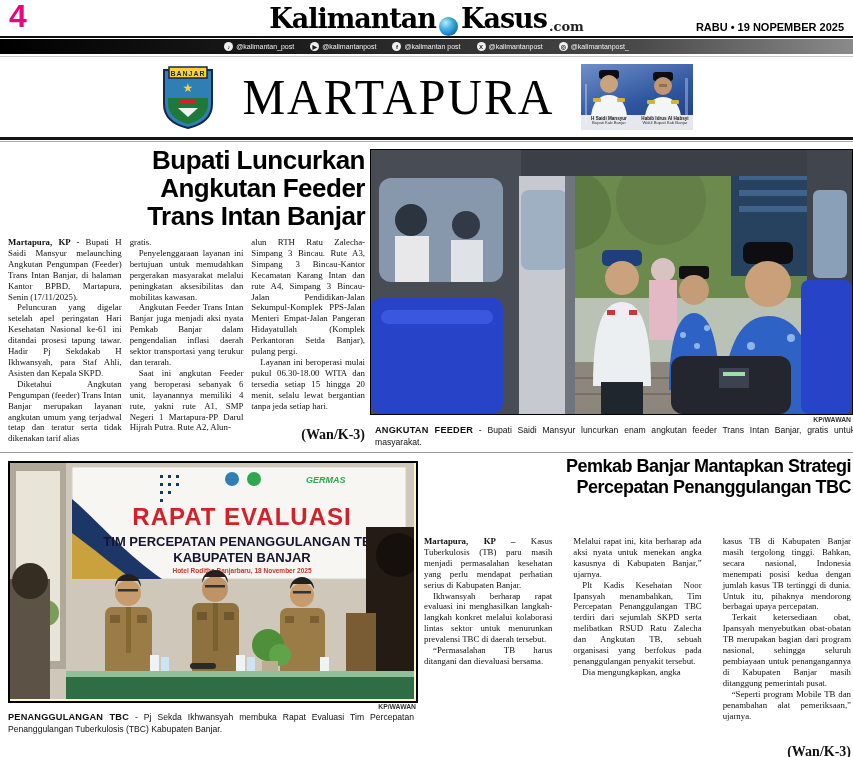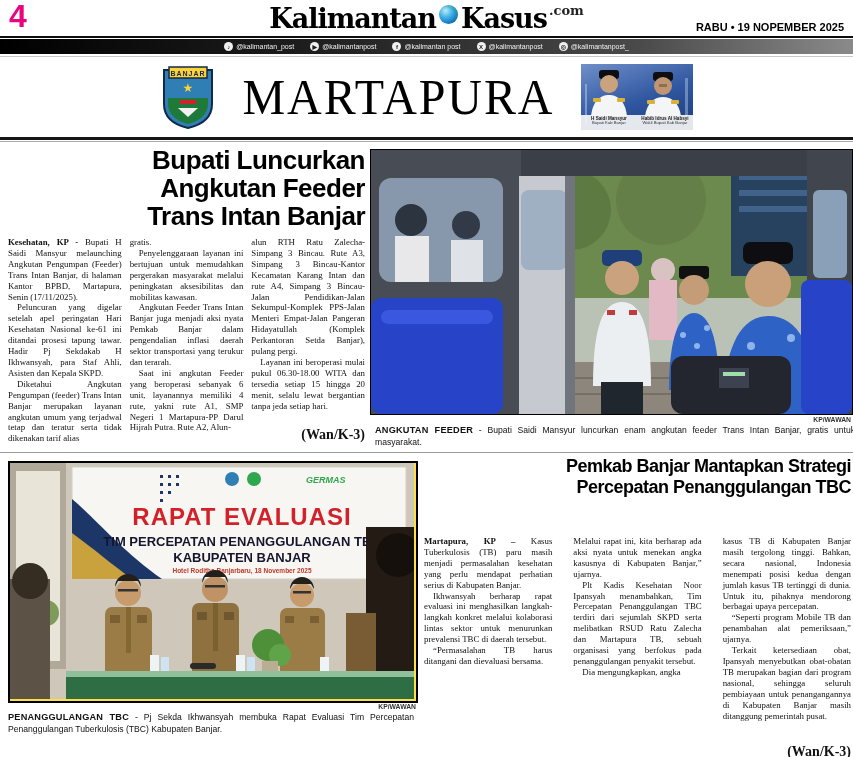--- a/index.html
+++ b/index.html
@@ -4,21 +4,21 @@
 <style>
   html,body{margin:0;padding:0;}
   body{background:#e8e8e8;}
   #paper{position:relative;width:853px;height:757px;background:#ffffff;overflow:hidden;
          font-family:"Liberation Serif",serif;color:#111;}
 
   
   .page-num{position:absolute;left:9px;top:-2px;font-family:"Liberation Sans",sans-serif;
             font-weight:bold;font-size:32px;color:#e6067f;}
   .logo-wrap{position:absolute;top:3px;left:0;right:0;display:flex;justify-content:center;
-             align-items:flex-start;gap:2px;font-family:"DejaVu Serif",serif;font-weight:bold;}
+             align-items:flex-end;gap:2px;font-family:"DejaVu Serif",serif;font-weight:bold;}
   .logo-main{font-size:27px;letter-spacing:-1px;color:#000;}
   .logo-globe{display:inline-block;width:19px;height:19px;border-radius:50%;
               background:radial-gradient(circle at 35% 30%, #bfe9f7 0%, #45b6e8 35%, #1577c2 70%, #0a4f93 100%);
               box-shadow:inset -3px 2px 0 0 #2f9e4f33;position:relative;top:2px;margin:0 1px;}
   .logo-com{font-size:13px;color:#222;}
   .edition{position:absolute;right:9px;top:21px;font-family:"Liberation Sans",sans-serif;
            font-weight:bold;font-size:11px;color:#000;}
   .rule-black{position:absolute;left:0;right:0;top:36px;height:2px;background:#0d0d0d;}
   .social-bar{position:absolute;left:0;right:0;top:39px;height:15px;
               background:linear-gradient(90deg,#000 0%,#1d1d1d 35%,#4a4a4a 75%,#8a8a8a 100%);
@@ -65,21 +65,21 @@
   .a1-headline{left:8px;top:146px;width:357px;position:absolute;font-size:26px;line-height:1.08;}
   .a1-body{position:absolute;left:8px;top:237px;width:357px;height:216px;gap:8px;}
   .a1-photo{position:absolute;left:370px;top:149px;width:481px;height:264px;border:1px solid #000;
             background:#9aa89a;overflow:hidden;}
   .a1-credit{left:370px;top:416px;width:481px;}
   .a1-caption{left:375px;top:425px;width:480px;}
   .divider{position:absolute;left:0;right:0;top:452px;height:1px;background:#9a9a9a;}
 
   
   .a2-photo{position:absolute;left:8px;top:461px;width:406px;height:238px;border:2px solid #000;
-            background:#fde047;overflow:hidden;}
+            background:#fef9c3;overflow:hidden;}
   .a2-credit{left:8px;top:703px;width:408px;}
   .a2-caption{left:8px;top:712px;width:406px;}
   .a2-headline{position:absolute;left:424px;top:456px;width:427px;font-size:18px;line-height:1.14;}
   .a2-body{position:absolute;left:424px;top:511px;width:427px;height:242px;gap:21px;margin-top:25px;}
   .a2-body .byline{margin-top:22px;}
 </style>
 </head>
 <body>
 
 <div id="paper">
@@ -165,21 +165,21 @@
   </div>
   <div class="mast-rule"></div>
   <div class="mast-rule2"></div>
 
   <div class="headline a1-headline">Bupati Luncurkan
 Angkutan Feeder
 Trans Intan Banjar</div>
 
   <div class="a-body a1-body">
     <div class="col">
-      <p><b class="dateline">Kesehatan, KP - </b><span>Bupati H Saidi Mansyur melaunching Angkutan Pengumpan (Feeder) Trans Intan Banjar, di halaman Kantor BPBD, Martapura, Senin (17/11/2025).</span></p>
+      <p><b class="dateline">Martapura, KP - </b><span>Bupati H Saidi Mansyur melaunching Angkutan Pengumpan (Feeder) Trans Intan Banjar, di halaman Kantor BPBD, Martapura, Senin (17/11/2025).</span></p>
       <div class="indent-all">
           <p>Peluncuran yang digelar setelah apel peringatan Hari Kesehatan Nasional ke-61 ini ditandai prosesi tapung tawar. Hadir Pj Sekdakab H Ikhwansyah, para Staf Ahli, Asisten dan Kepala SKPD.</p>
           <p>Diketahui Angkutan Pengumpan (feeder) Trans Intan Banjar merupakan layanan angkutan umum yang terjadwal tetap dan teratur serta tidak dikenakan tarif alias</p>
         </div>
     </div>
     <div class="col cont">
         <p>gratis.</p>
         <p>Penyelenggaraan layanan ini bertujuan untuk memudahkan pergerakan masyarakat melalui peningkatan aksesibilitas dan mobilitas kawasan.</p>
         <p>Angkutan Feeder Trans Intan Banjar juga menjadi aksi nyata Pemkab Banjar dalam pengendalian inflasi daerah sektor transportasi yang terukur dan terarah.</p>
         <p>Saat ini angkutan Feeder yang beroperasi sebanyak 6 unit, layanannya memiliki 4 rute, yakni rute A1, SMP Negeri 1 Martapura-PP Darul Hijrah Putra. Rute A2, Alun-</p>
@@ -355,26 +355,26 @@
   <div class="a-body a2-body">
     <div class="col">
       <p><b class="dateline">Martapura, KP – </b><span>Kasus Tuberkulosis (TB) paru masih menjadi permasalahan kesehatan yang perlu mendapat perhatian serius di Kabupaten Banjar.</span></p>
       <div class="indent-all">
           <p>Ikhwansyah berharap rapat evaluasi ini menghasilkan langkah-langkah konkret melalui kolaborasi lintas sektor untuk menurunkan prevalensi TBC di daerah tersebut.</p>
           <p>“Permasalahan TB harus ditangani dan dievaluasi bersama.</p>
         </div>
     </div>
     <div class="col cont">
         <p>Melalui rapat ini, kita berharap ada aksi nyata untuk menekan angka kasusnya di Kabupaten Banjar,” ujarnya.</p>
-        <p>Plt Kadis Kesehatan Noor Ipansyah menambahkan, Tim Percepatan Penanggulangan TBC terdiri dari sejumlah SKPD serta melibatkan RSUD Ratu Zalecha dan Martapura TB, sebuah organisasi yang berfokus pada penanggulangan penyakit tersebut.</p>
+        <p>Plt Kadis Kesehatan Noor Ipansyah menambahkan, Tim Percepatan Penanggulangan TBC terdiri dari sejumlah SKPD serta melibatkan RSUD Ratu Zalecha dan Angkutan TB, sebuah organisasi yang berfokus pada penanggulangan penyakit tersebut.</p>
         <p>Dia mengungkapkan, angka</p>
       </div>
     <div class="col cont">
       <div class="cont">
           <p>kasus TB di Kabupaten Banjar masih tergolong tinggi. Bahkan, secara nasional, Indonesia menempati posisi kedua dengan jumlah kasus TB tertinggi di dunia. Untuk itu, pihaknya mendorong berbagai upaya percepatan.</p>
+          <p>Terkait ketersediaan obat, Ipansyah menyebutkan obat-obatan TB merupakan bagian dari program nasional, sehingga seluruh pembiayaan untuk penangangannya di Kabupaten Banjar masih ditanggung pemerintah pusat.</p>
           <p>“Seperti program Mobile TB dan penambahan alat pemeriksaan,” ujarnya.</p>
-          <p>Terkait ketersediaan obat, Ipansyah menyebutkan obat-obatan TB merupakan bagian dari program nasional, sehingga seluruh pembiayaan untuk penangangannya di Kabupaten Banjar masih ditanggung pemerintah pusat.</p>
         </div>
       <div class="byline">(Wan/K-3)</div>
     </div>
   </div>
 
 </div>
 
 </body></html>

